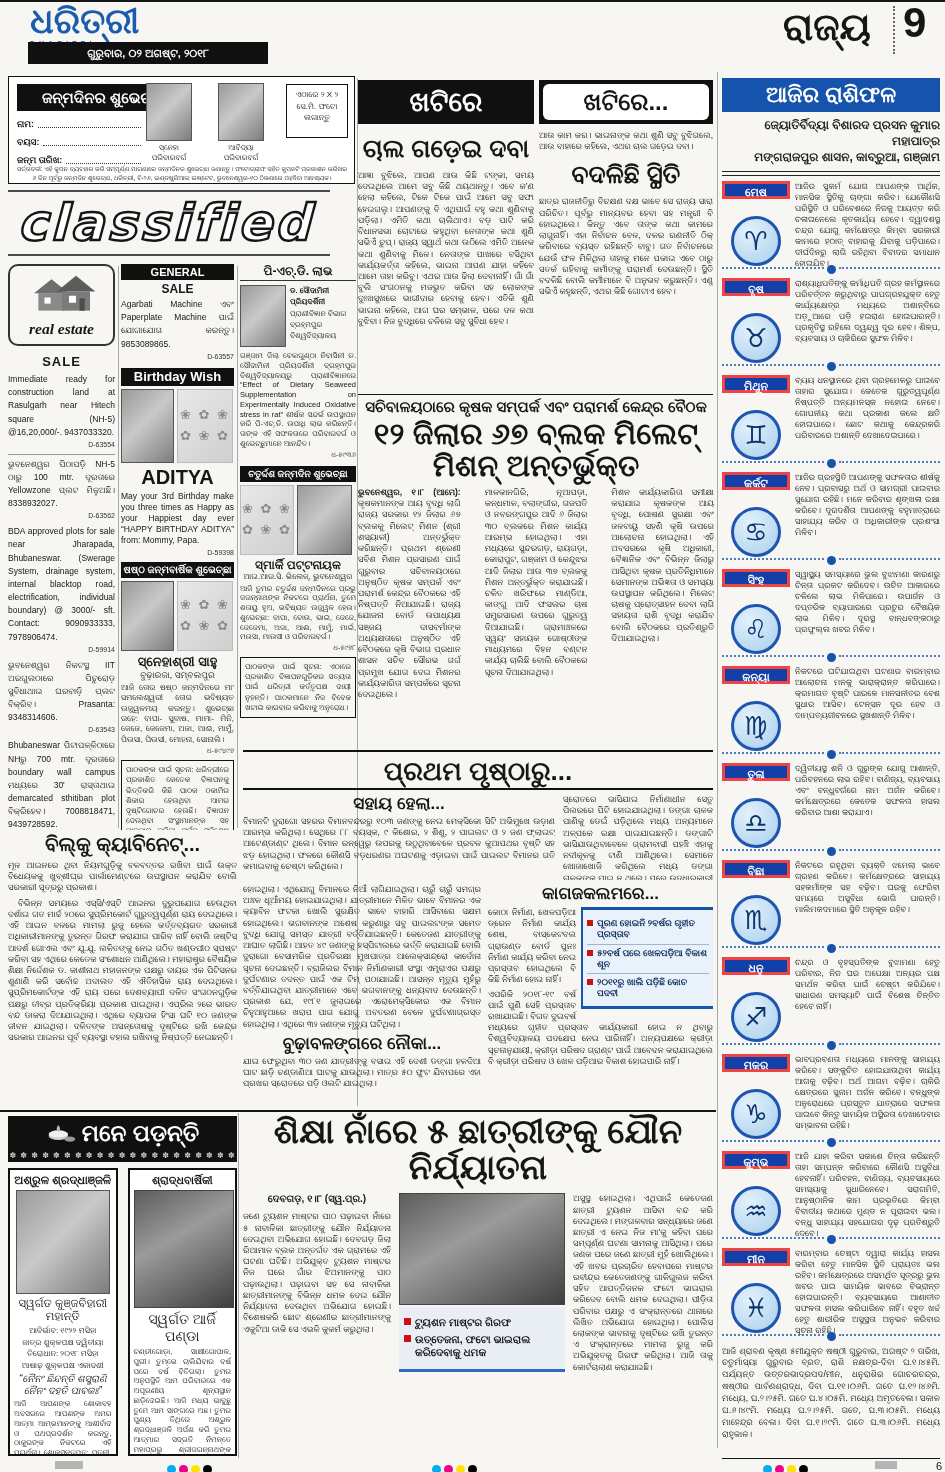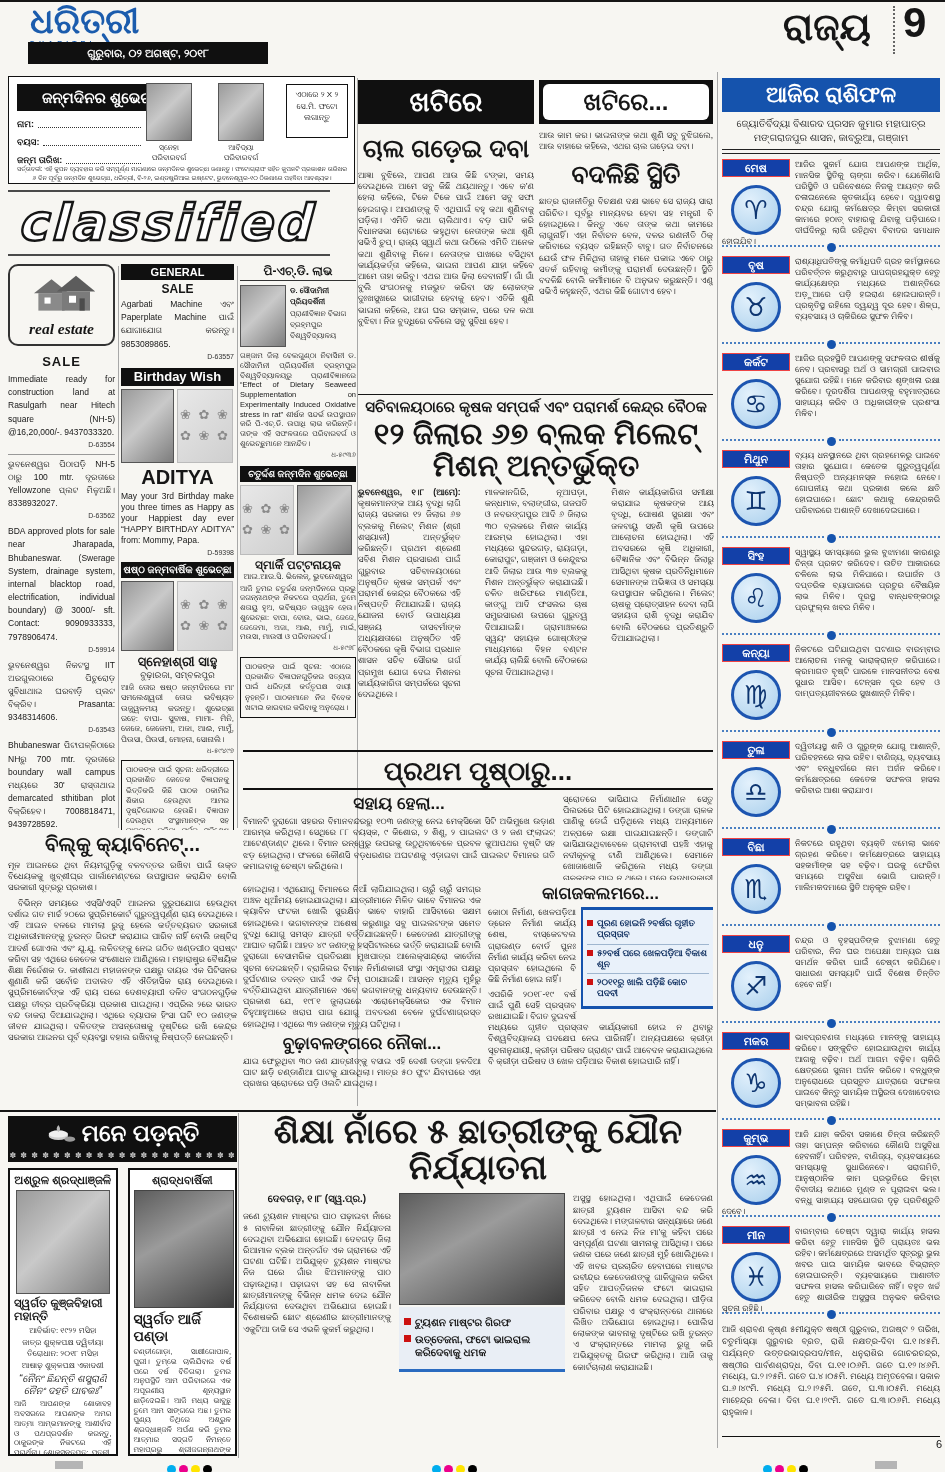--- a/index.html
+++ b/index.html
@@ -39,35 +39,35 @@
   .stats{background:#e9f1fa;border-top:3px solid #1553ad;border-bottom:3px solid #1553ad;border-left:2px solid #1553ad;padding:5px 4px 3px 4px}
   .stat-item{display:flex;align-items:flex-start;padding:3px 0;border-bottom:1px solid #9fb6cf;font-size:9px;font-weight:bold;color:#0d2d5e;line-height:1.25}
   .stat-item:last-child{border-bottom:none}
   .rsq{width:6px;height:6px;background:#cc1111;margin:2px 4px 0 0;flex:none}
   
   .capbox{background:#e9eef5;border-bottom:3px solid #2a6bc0;padding:6px 5px 7px 5px}
   .cap-item{display:flex;align-items:flex-start;font-size:10.5px;font-weight:bold;line-height:1.25;margin:3px 0}
   .cap-item .rsq{width:7px;height:7px;margin-top:2px}
   
   .h-header{background:#1553ad;color:#fff;font-weight:bold;font-size:22px;display:flex;align-items:center;justify-content:center}
-  .h-astro{font-size:10px;font-weight:normal;text-align:center;line-height:1.35;color:#222}
+  .h-astro{font-size:12px;font-weight:bold;text-align:right;line-height:1.35;color:#222}
   .h-dblrule{border-top:1.5px solid #222;border-bottom:1.5px solid #222;height:5px}
   .h-entry{position:relative;height:97px;overflow:hidden;padding-top:3px}
   .h-left{float:left;width:68px;margin-right:5px;text-align:center}
-  .h-tab{background:#1340a8;border:1px solid #ef4444;color:#fff;font-weight:bold;font-size:11px;line-height:16px;height:18px;margin-bottom:8px}
+  .h-tab{background:#1340a8;border:3px solid #ef4444;color:#fff;font-weight:bold;font-size:11px;line-height:16px;height:18px;margin-bottom:17px}
   .h-circle{width:50px;height:50px;margin:0 auto;border-radius:50%;border:3px solid #1d55b0;background:radial-gradient(circle at 35% 30%,#e3f1fc,#a9cfec);display:flex;align-items:center;justify-content:center}
   .h-sym{font-size:26px;color:#0e3570;font-family:"DejaVu Sans",sans-serif}
   .h-text{font-size:8.3px;line-height:1.33;text-align:justify}
   .h-sep{position:absolute;left:0;right:0;bottom:1px;display:flex;align-items:center}
   .h-dotline{flex:1;border-bottom:2px dotted #4a7fc1;margin-bottom:3px}
   .h-dot{width:9px;height:9px;border-radius:50%;background:#1553ad;margin:0 3px}
   
   .ob-card{border:2px solid #111;background:#fff;padding:4px;overflow:hidden}
   .ob-title{font-weight:bold;text-align:center;font-size:11.5px;margin-bottom:3px}
-  .ob-name{font-weight:bold;text-align:left;font-size:12.5px;margin:3px 0 2px 0}
+  .ob-name{font-weight:normal;text-align:center;font-size:12.5px;margin:3px 0 2px 0}
   .ob-meta{font-size:8px;text-align:center;line-height:1.45}
   .notice{border:1.5px solid #111;padding:4px;font-size:7.5px;line-height:1.35;text-align:justify}
   .regdot{width:9px;height:9px;border-radius:50%;display:inline-block;margin-right:3px}
   .kicker{font-size:15px;font-weight:bold;text-align:center}
   .headline-xl{font-size:30px;font-weight:bold;text-align:center;line-height:1.05}
   .subhead{font-weight:bold;text-align:center}
 </style>
 </head>
 <body>
 
@@ -363,40 +363,40 @@
       </div>
     <p class="h-text">ରାଶ୍ୟାଧିପତିଙ୍କୁ କର୍ମାଧିପତି ଗ୍ରହ କର୍ମସ୍ଥାନରେ ପରିବର୍ତ୍ତନ କରୁଥିବାରୁ ପାପଗ୍ରହଯୁକ୍ତ ହେତୁ କାର୍ଯ୍ୟକ୍ଷେତ୍ର ମଧ୍ୟରେ ଅଶାନ୍ତିରେ ଅଡ଼ୁଆରେ ପଡ଼ି ହଇରାଣ ହୋଇପାରନ୍ତି। ପ୍ରକୃତିସ୍ଥ ରହିଲେ ଦ୍ୱନ୍ଦ୍ୱ ଦୂର ହେବ। ଶିଳ୍ପ, ବ୍ୟବସାୟ ଓ ଚାକିରିରେ ସୁଫଳ ମିଳିବ।</p>
     <div class="h-sep">
         <span class="h-dotline"></span>
         <span class="h-dot"></span>
         <span class="h-dotline"></span>
       </div>
   </div>
   <div class="h-entry">
     <div class="h-left">
+        <div class="h-tab">ମିଥୁନ</div>
+        <div class="h-circle">
+          <span class="h-sym">♊</span>
+        </div>
+      </div>
+    <p class="h-text">ବ୍ୟୟ ଧନସ୍ଥାନରେ ଥିବା ଗ୍ରହମେଳରୁ ପାଇବେ ତାହାର ସୁଯୋଗ। କେତେକ ଗୁରୁତ୍ୱପୂର୍ଣ୍ଣ ନିଷ୍ପତ୍ତି ଅନ୍ୟମନସ୍କ ନହୋଇ ନେବେ। ଗୋପନୀୟ କଥା ପ୍ରକାଶ କଲେ କ୍ଷତି ହୋଇପାରେ। ଛୋଟ କଥାକୁ କେନ୍ଦ୍ରକରି ପରିବାରରେ ଅଶାନ୍ତି ଦେଖାଦେଇପାରେ।</p>
+    <div class="h-sep">
+        <span class="h-dotline"></span>
+        <span class="h-dot"></span>
+        <span class="h-dotline"></span>
+      </div>
+  </div>
+  <div class="h-entry">
+    <div class="h-left">
         <div class="h-tab">କର୍କଟ</div>
         <div class="h-circle">
           <span class="h-sym">♋</span>
         </div>
       </div>
     <p class="h-text">ଆଜିର ଗ୍ରହସ୍ଥିତି ଆପଣଙ୍କୁ ସଫଳତାର ଶୀର୍ଷକୁ ନେବ। ପ୍ରବାସରୁ ଅର୍ଥ ଓ ସାମଗ୍ରୀ ପାଇବାର ସୁଯୋଗ ରହିଛି। ମନେ କରିବାର ଶୃଙ୍ଖଳା ରକ୍ଷା କରିବେ। ଦୂରଦର୍ଶିତା ଆପଣଙ୍କୁ ବହୁମାତ୍ରାରେ ସାହାଯ୍ୟ କରିବ ଓ ଅଧିକାରୀଙ୍କ ପ୍ରଶଂସା ମିଳିବ।</p>
-    <div class="h-sep">
-        <span class="h-dotline"></span>
-        <span class="h-dot"></span>
-        <span class="h-dotline"></span>
-      </div>
-  </div>
-  <div class="h-entry">
-    <div class="h-left">
-        <div class="h-tab">ମିଥୁନ</div>
-        <div class="h-circle">
-          <span class="h-sym">♊</span>
-        </div>
-      </div>
-    <p class="h-text">ବ୍ୟୟ ଧନସ୍ଥାନରେ ଥିବା ଗ୍ରହମେଳରୁ ପାଇବେ ତାହାର ସୁଯୋଗ। କେତେକ ଗୁରୁତ୍ୱପୂର୍ଣ୍ଣ ନିଷ୍ପତ୍ତି ଅନ୍ୟମନସ୍କ ନହୋଇ ନେବେ। ଗୋପନୀୟ କଥା ପ୍ରକାଶ କଲେ କ୍ଷତି ହୋଇପାରେ। ଛୋଟ କଥାକୁ କେନ୍ଦ୍ରକରି ପରିବାରରେ ଅଶାନ୍ତି ଦେଖାଦେଇପାରେ।</p>
     <div class="h-sep">
         <span class="h-dotline"></span>
         <span class="h-dot"></span>
         <span class="h-dotline"></span>
       </div>
   </div>
   <div class="h-entry">
     <div class="h-left">
         <div class="h-tab">ସିଂହ</div>
         <div class="h-circle">

